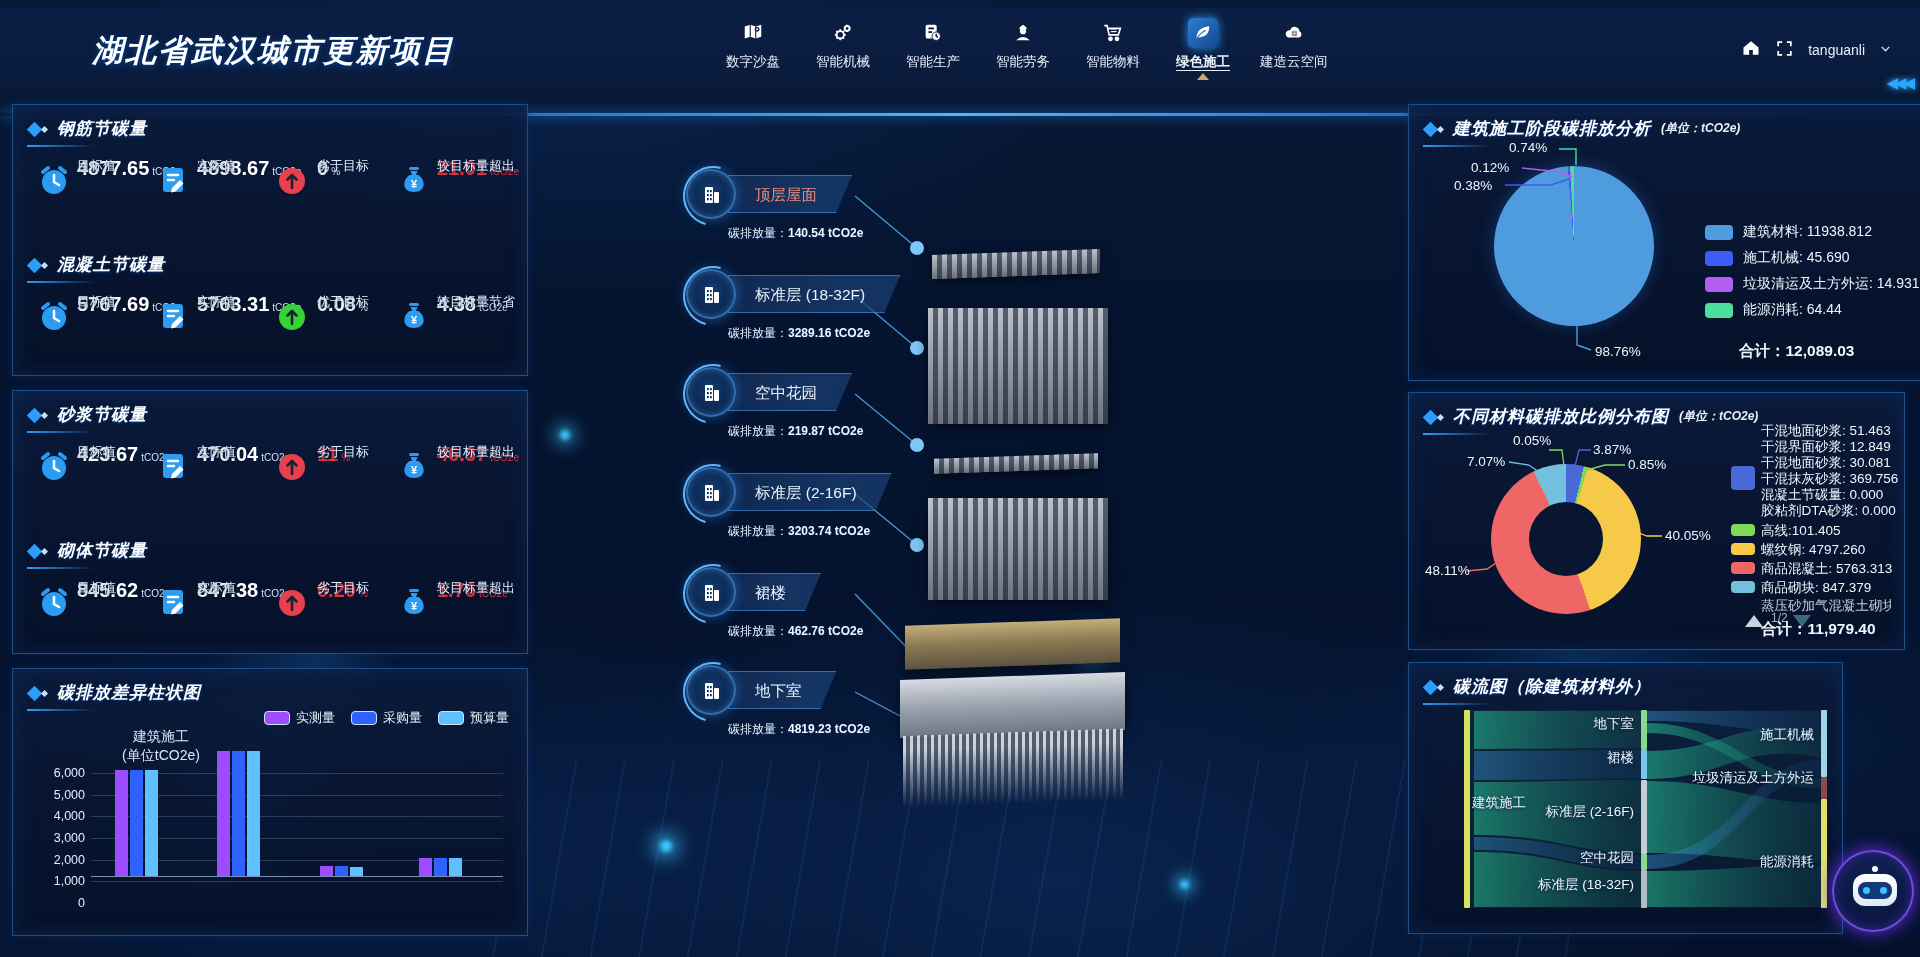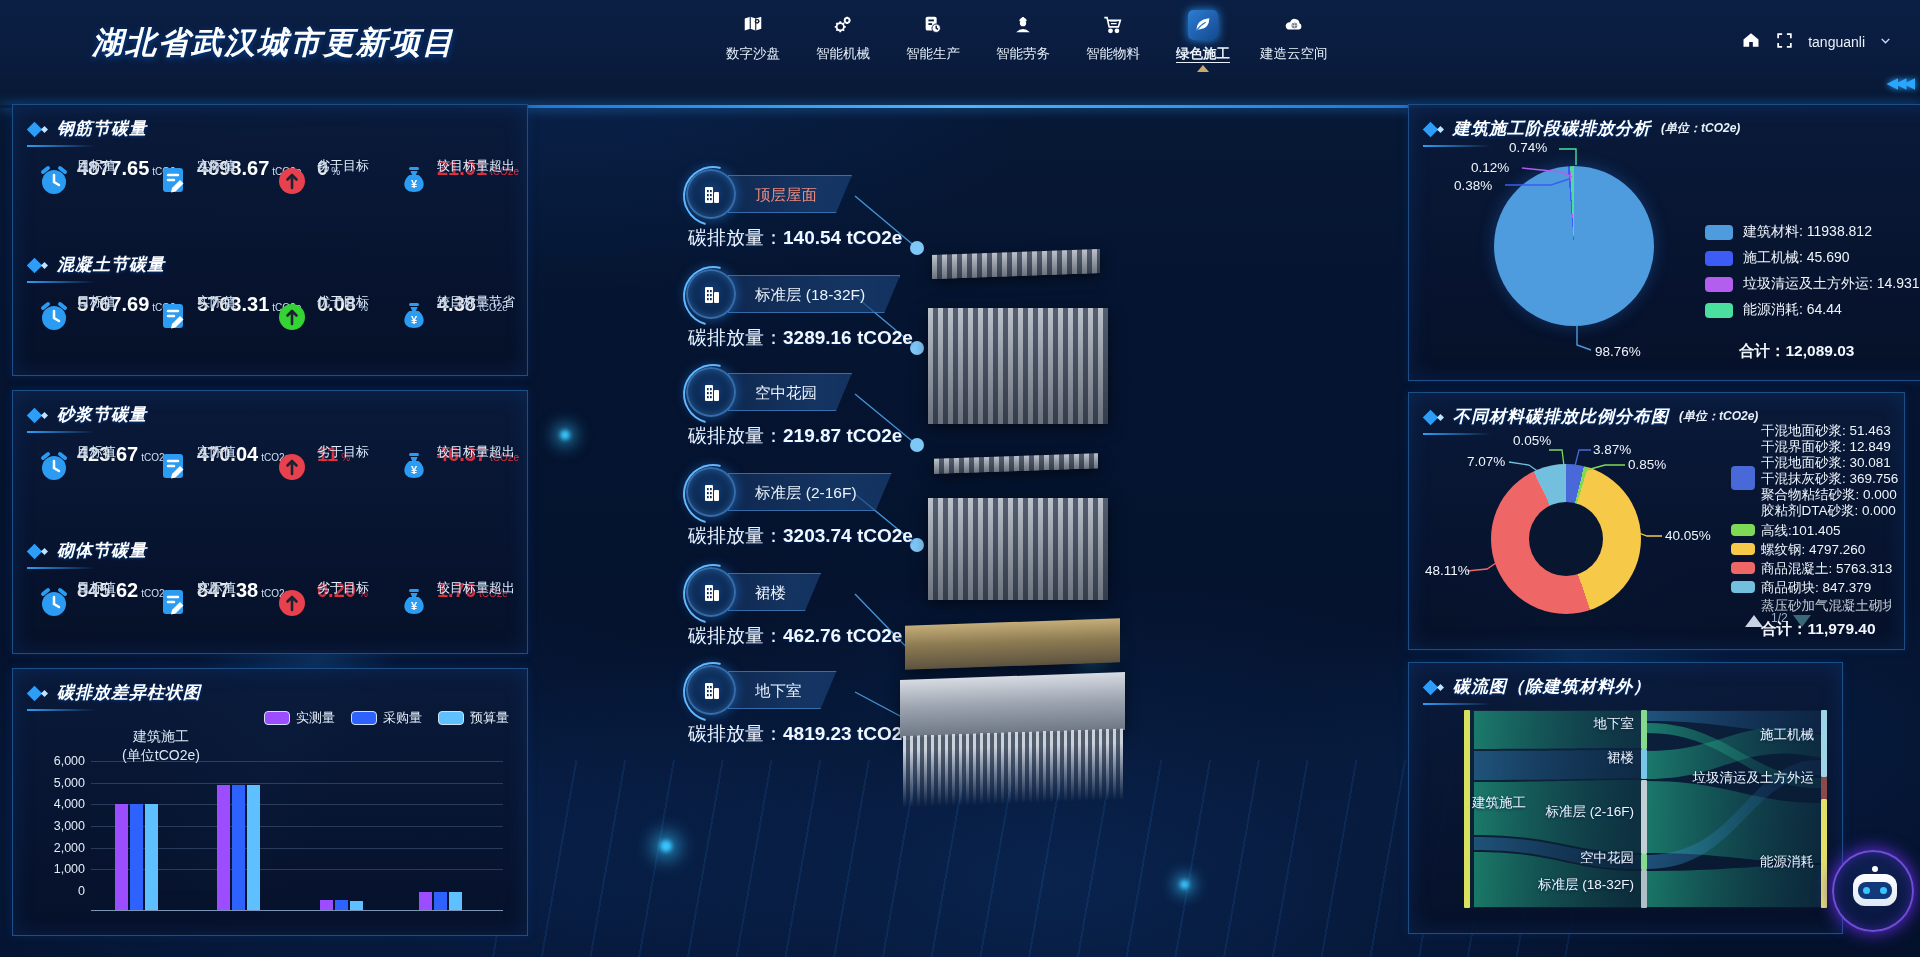--- a/index.html
+++ b/index.html
@@ -8,21 +8,21 @@
     background:
       radial-gradient(900px 420px at 18% 88%, rgba(24,90,190,.20), transparent 60%),
       radial-gradient(1100px 500px at 55% 92%, rgba(28,100,200,.22), transparent 60%),
       radial-gradient(700px 300px at 88% 78%, rgba(20,80,170,.16), transparent 60%),
       radial-gradient(800px 360px at 30% 8%, rgba(16,60,130,.25), transparent 60%),
       linear-gradient(180deg,#071a38 0%,#051430 35%,#04112b 100%);}
   
   .streak{position:absolute;pointer-events:none;}
   .dot-glow{position:absolute;border-radius:50%;filter:blur(2px);pointer-events:none;}
   
-  #header{position:absolute;left:0;top:0;width:1920px;height:108px;
+  #header{position:absolute;left:0;top:8px;width:1920px;height:108px;
     background:linear-gradient(180deg,#0b1f44 0%,#0a1c3e 55%,#081833 100%);}
   #header:after{content:"";position:absolute;left:0;bottom:0;width:100%;height:3px;
     background:linear-gradient(90deg,rgba(0,140,255,.05),#1e7fe0 30%,#4db6ff 50%,#1e7fe0 70%,rgba(0,140,255,.05));box-shadow:0 0 12px #2a8fe8;}
   #page-title{position:absolute;left:92px;top:22px;font-size:31px;font-weight:800;font-style:italic;letter-spacing:2px;
     text-shadow:0 2px 6px rgba(0,80,180,.8);}
   #main-nav{position:absolute;left:720px;top:10px;display:flex;gap:24px;}
   .tab{display:flex;flex-direction:column;align-items:center;gap:5px;cursor:pointer;min-width:66px;position:relative;}
   .tab .ticon{width:30px;height:30px;display:flex;align-items:center;justify-content:center;border-radius:5px;}
   .tab .tlabel{font-size:13.5px;color:#e8f1fb;white-space:nowrap;}
   .tab.active .ticon{background:linear-gradient(135deg,#2d7dd2,#14488f);box-shadow:0 0 10px #2a8fe8;}
@@ -47,39 +47,39 @@
   .stat .stext{margin-left:40px;}
   .stat .slabel{font-size:13px;color:#e3edf9;margin-bottom:6px;white-space:nowrap;}
   .stat .svalue{font-size:20px;font-weight:bold;color:#fff;white-space:nowrap;}
   .stat .sunit{font-size:10px;font-weight:normal;color:#cfe0f5;margin-left:3px;}
   .val-red{color:#e8333f !important;}
   
   #bar-legend{position:absolute;right:18px;top:40px;display:flex;gap:16px;align-items:center;}
   #bar-legend .bl-item{display:flex;align-items:center;gap:6px;font-size:13px;color:#e8f1fb;}
   #bar-legend .swatch{width:26px;height:14px;border-radius:4px;border:1px solid #cfe0f5;}
   #bar-ylabel{position:absolute;left:48px;top:58px;width:200px;text-align:center;font-size:14px;color:#dce8f6;line-height:19px;}
-  #bar-plot{position:absolute;left:78px;top:92px;width:412px;height:150px;border-bottom:1px solid #7c93b5;}
+  #bar-plot{position:absolute;left:78px;top:104px;width:412px;height:104px;border-bottom:1px solid #7c93b5;}
   .gridline{position:absolute;left:0;width:100%;height:1px;background:rgba(130,160,200,.28);}
   .ytick{position:absolute;right:420px;width:52px;text-align:right;font-size:12.5px;color:#e3edf9;transform:translateY(-7px);}
   .bar-group{position:absolute;bottom:0;display:flex;align-items:flex-end;gap:2px;}
   .bar{width:13px;}
   
   .floor-tag{position:absolute;left:686px;display:flex;align-items:center;height:44px;}
   .badge{position:relative;width:50px;height:50px;border-radius:50%;flex:0 0 auto;z-index:2;
     background:radial-gradient(circle at 50% 45%, #123c74 0%, #0a2348 70%);
     border:2px solid rgba(90,170,250,.55);box-shadow:0 0 12px rgba(40,130,230,.6), inset 0 0 8px rgba(70,160,250,.5);}
   .badge:before{content:"";position:absolute;left:-5px;top:-5px;width:56px;height:56px;border-radius:50%;
     border:2px solid transparent;border-top-color:#5fb7ff;border-left-color:#5fb7ff;transform:rotate(-30deg);}
   .badge svg{position:absolute;left:12px;top:12px;}
   .pill{margin-left:-8px;height:38px;line-height:38px;padding:0 34px 0 26px;font-size:15.5px;color:#eaf3fd;white-space:nowrap;
     background:linear-gradient(90deg,rgba(16,42,82,.95),rgba(24,60,110,.8) 70%,rgba(30,75,135,.55));
     border:1px solid rgba(90,170,250,.5);box-shadow:0 0 10px rgba(30,110,210,.45);
     clip-path:polygon(0 0, 100% 0, calc(100% - 16px) 100%, 0 100%);}
   .pill.hot{color:#ef8a7d;}
-  .floor-val{position:absolute;left:688px;font-size:19px;color:#f2f7fd;white-space:nowrap;text-shadow:0 1px 3px rgba(0,40,100,.9);text-align:right;}
+  .floor-val{position:absolute;left:728px;font-size:12px;color:#f2f7fd;white-space:nowrap;text-shadow:0 1px 3px rgba(0,40,100,.9);text-align:right;}
   .floor-val b{font-weight:bold;}
   
   .bld{position:absolute;box-shadow:0 4px 14px rgba(0,0,0,.5);}
   .windows{background:
      repeating-linear-gradient(90deg, rgba(225,230,238,.95) 0 5px, rgba(96,106,122,.95) 5px 10px);}
   .windows:after{content:"";position:absolute;inset:0;background:linear-gradient(180deg,rgba(40,50,65,.15),rgba(20,28,40,.55));}
   
   #pie-circle{position:absolute;left:85px;top:61px;width:160px;height:160px;border-radius:50%;box-shadow:0 0 16px rgba(40,120,220,.35);}
   .callout{position:absolute;font-size:13.5px;color:#f0f6fd;white-space:nowrap;}
   .pleg-row{position:absolute;left:296px;display:flex;align-items:center;gap:10px;font-size:14px;color:#eef5fc;white-space:nowrap;}
@@ -714,21 +714,21 @@
     <span class="callout" style="left:219px;top:64px;">0.85%</span>
     <span class="callout" style="left:58px;top:61px;">7.07%</span>
     <span class="callout" style="left:256px;top:135px;">40.05%</span>
     <span class="callout" style="left:16px;top:170px;">48.11%</span>
 
     <span class="dleg-mark" id="dm-blue" style="top: 73px; height: 24px; background: rgb(74, 105, 216);"></span>
     <span class="dleg-text" style="top:29px;">干混地面砂浆: 51.463</span>
     <span class="dleg-text" style="top:45px;">干混界面砂浆: 12.849</span>
     <span class="dleg-text" style="top:61px;">干混地面砂浆: 30.081</span>
     <span class="dleg-text" style="top:77px;">干混抹灰砂浆: 369.756</span>
-    <span class="dleg-text" style="top:93px;">聚合物粘结砂浆: 0.000</span>
+    <span class="dleg-text" style="top:93px;">混凝土节碳量: 0.000</span>
     <span class="dleg-text" style="top:109px;">胶粘剂DTA砂浆: 0.000</span>
     <span class="dleg-mark" id="dm-green" style="top: 131px; height: 12px; background: rgb(126, 217, 87);"></span>
     <span class="dleg-text" style="top:129px;">高线:101.405</span>
     <span class="dleg-mark" id="dm-yellow" style="top: 150px; height: 12px; background: rgb(247, 201, 72);"></span>
     <span class="dleg-text" style="top:148px;">螺纹钢: 4797.260</span>
     <span class="dleg-mark" id="dm-red" style="top: 169px; height: 12px; background: rgb(238, 102, 102);"></span>
     <span class="dleg-text" style="top:167px;">商品混凝土: 5763.313</span>
     <span class="dleg-mark" id="dm-lblue" style="top: 188px; height: 12px; background: rgb(115, 192, 222);"></span>
     <span class="dleg-text" style="top:186px;">商品砌块: 847.379</span>
     <span class="dleg-text" style="top:204px;opacity:.8;max-width:130px;overflow:hidden;">蒸压砂加气混凝土砌块</span>

